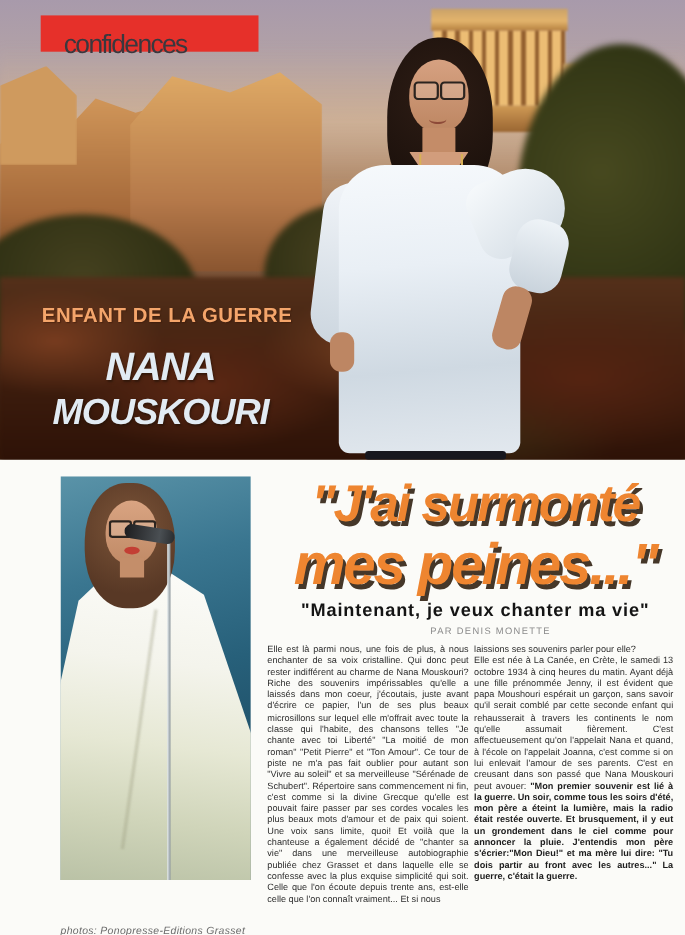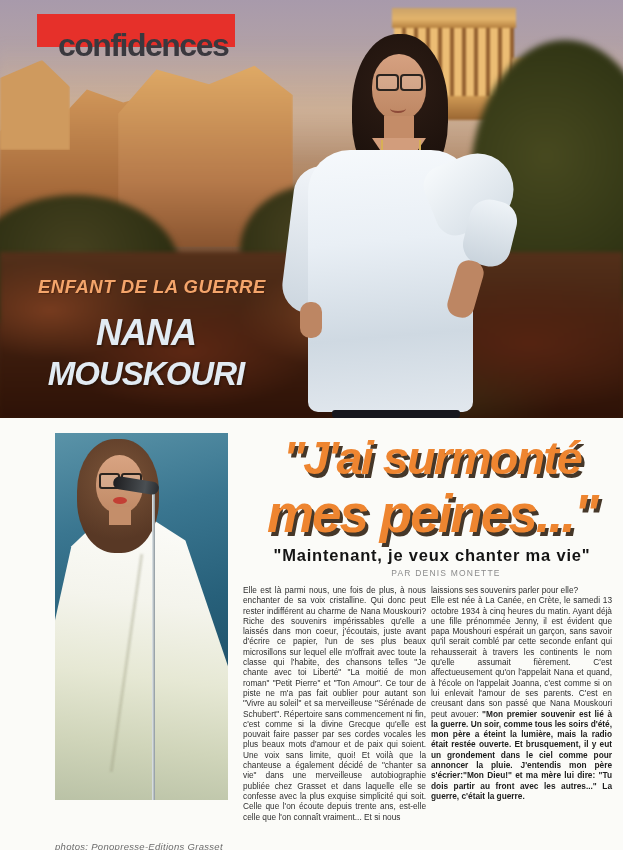--- a/index.html
+++ b/index.html
@@ -55,24 +55,24 @@
   .nh-sleeveR{position:absolute;left:148px;top:128px;width:86px;height:72px;border-radius:22px 40px 40px 22px;transform:rotate(-22deg);
     background:linear-gradient(160deg,#f7fafc,#d4dde5);}
   .nh-sleeveR2{position:absolute;left:186px;top:172px;width:48px;height:66px;border-radius:20px;transform:rotate(14deg);
     background:linear-gradient(180deg,#eef3f7,#c9d3dc);}
   .nh-armskin{position:absolute;left:172px;top:232px;width:27px;height:58px;border-radius:12px;transform:rotate(16deg);background:#bd8663;}
   .nh-handL{position:absolute;left:20px;top:274px;width:22px;height:36px;border-radius:10px;background:#bd8663;}
   .nh-pants{position:absolute;left:52px;top:382px;width:128px;height:8px;background:#17171e;border-radius:3px;}
 
   
   .redbox{position:absolute;left:37px;top:14px;width:198px;height:33px;background:#e6302a;}
-  .mag{position:absolute;left:58px;top:29px;font-size:32px;font-weight:bold;color:#3a383e;letter-spacing:-1.5px;line-height:1;}
+  .mag{position:absolute;left:58px;top:29px;font-size:24px;font-weight:normal;color:#3a383e;letter-spacing:-1.5px;line-height:1;}
 
   
-  .kicker{position:absolute;left:38px;top:276px;width:216px;text-align:left;font-size:18.5px;font-weight:bold;font-style:italic;
+  .kicker{position:absolute;left:38px;top:276px;width:216px;text-align:left;font-size:18.5px;font-weight:bold;
     color:#f4a56b;letter-spacing:.5px;text-shadow:1px 1px 1px rgba(60,25,8,.55);white-space:nowrap;}
   .bigname{position:absolute;left:38px;width:216px;text-align:center;font-weight:bold;font-style:italic;color:#e2ebf3;
     line-height:1;text-shadow:1px 2px 2px rgba(35,18,8,.65);letter-spacing:-1px;}
   .bigname1{top:315px;font-size:36px;}
   .bigname2{top:357px;font-size:33px;}
 
   
   .photo2{position:absolute;left:55px;top:433px;width:173px;height:367px;overflow:hidden;}
   .p2-bg{position:absolute;inset:0;background:linear-gradient(165deg,#5a93a8 0%,#3a7690 25%,#27607a 50%,#1e4e66 75%,#183f54 100%);}
   .p2-glow{position:absolute;left:-40px;top:200px;width:220px;height:220px;border-radius:50%;

